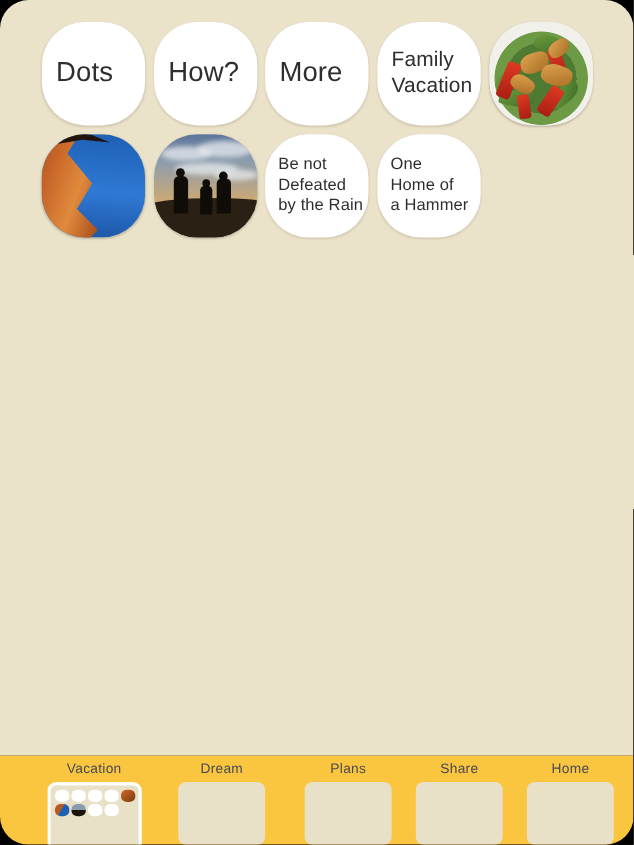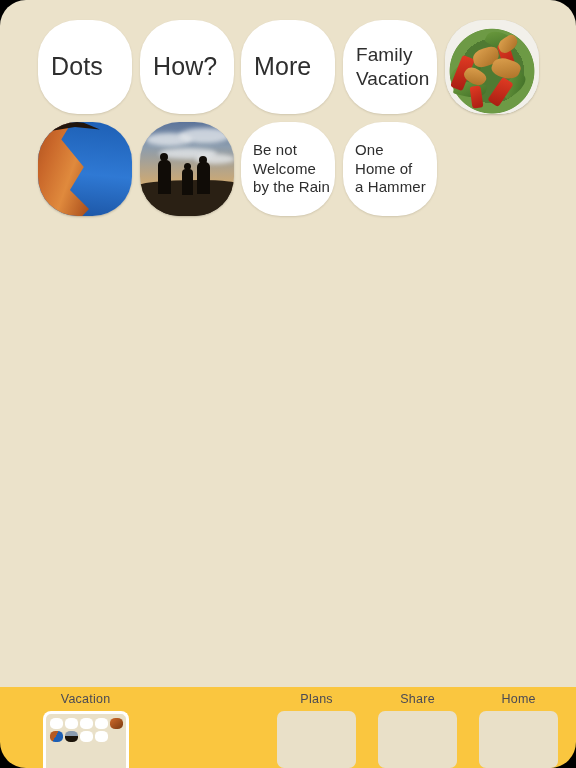--- a/index.html
+++ b/index.html
@@ -233,21 +233,21 @@
         <div class="head" style="left:47%; top:44%; width:7px; height:7px;"></div>
         <div class="fig" style="left:45%; top:50%; width:11px; height:26px; border-radius:4px 4px 0 0;"></div>
         <div class="head" style="left:63%; top:36%; width:8px; height:8px;"></div>
         <div class="fig" style="left:61%; top:43%; width:13px; height:32px; border-radius:5px 5px 0 0;"></div>
       </div>
 
     </div>
 
     <div class="bubble" style="left:241px; top:122px;">
       <span class="bubble-label size-sm overflow-label">Be not
-Welcome
+Defeated
 by the Rain</span>
     </div>
 
     <div class="bubble" style="left:343px; top:122px;">
       <span class="bubble-label size-sm overflow-label">One
 Home of
 a Hammer</span>
     </div>
 
   </div>
@@ -269,20 +269,24 @@
           <div class="mini-bub" style="left:34px; top:17px;"><span class="mtxt">Be not
 Defeated
 by the Rain</span></div>
           <div class="mini-bub" style="left:49px; top:17px;"><span class="mtxt">One
 Swing of
 a Hammer</span></div>
         </div>
       </div>
     </div>
 
+    <div class="tab" style="left:144px;">
+      <span class="tab-label">Dream</span>
+      <div class="tab-thumb"></div>
+    </div>
 
     <div class="tab" style="left:259px;">
       <span class="tab-label">Plans</span>
       <div class="tab-thumb"></div>
     </div>
 
     <div class="tab" style="left:360px;">
       <span class="tab-label">Share</span>
       <div class="tab-thumb"></div>
     </div>

